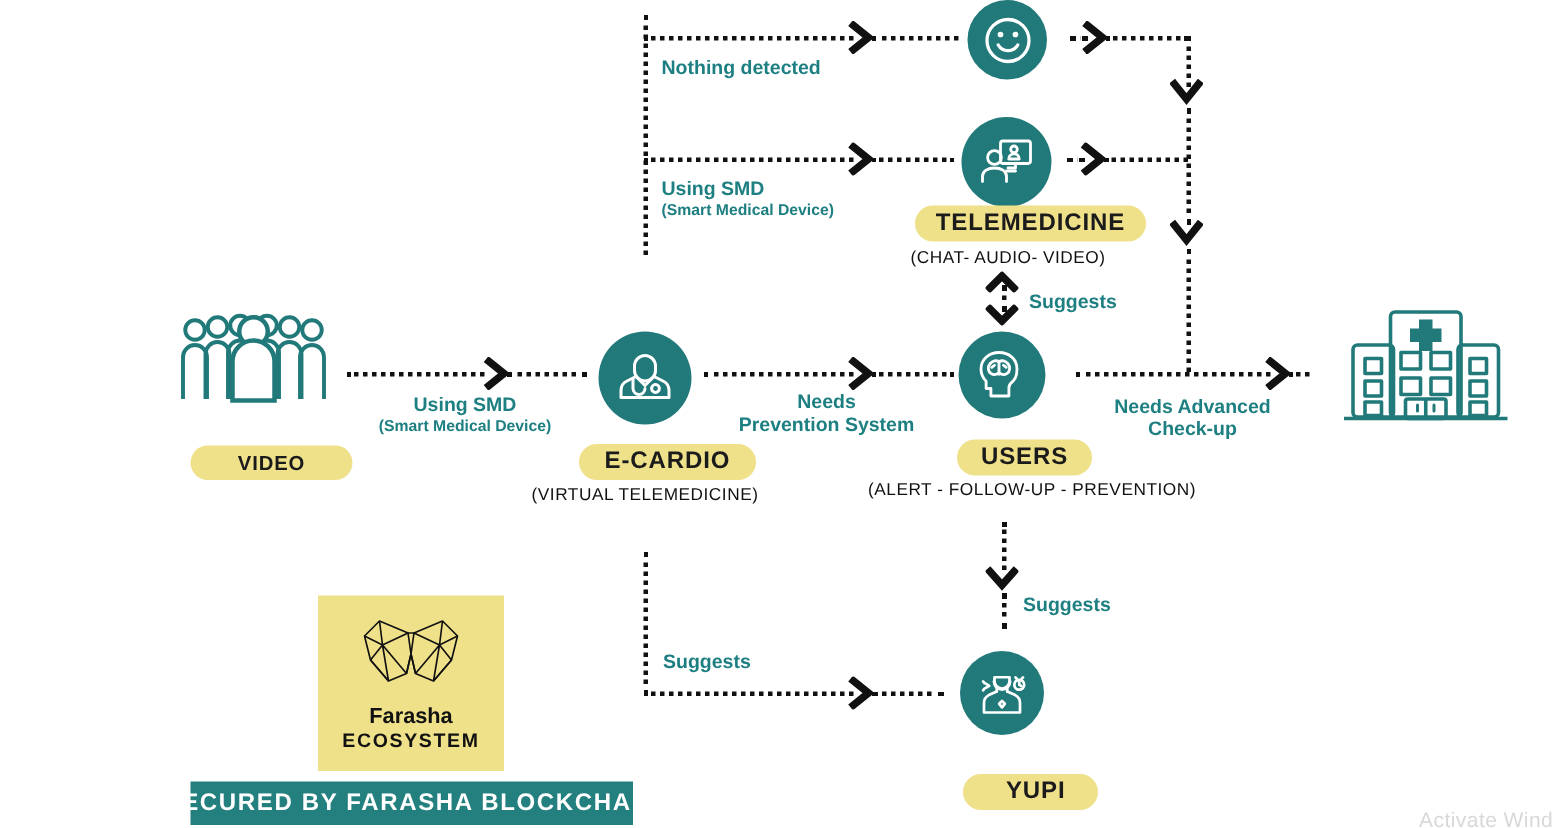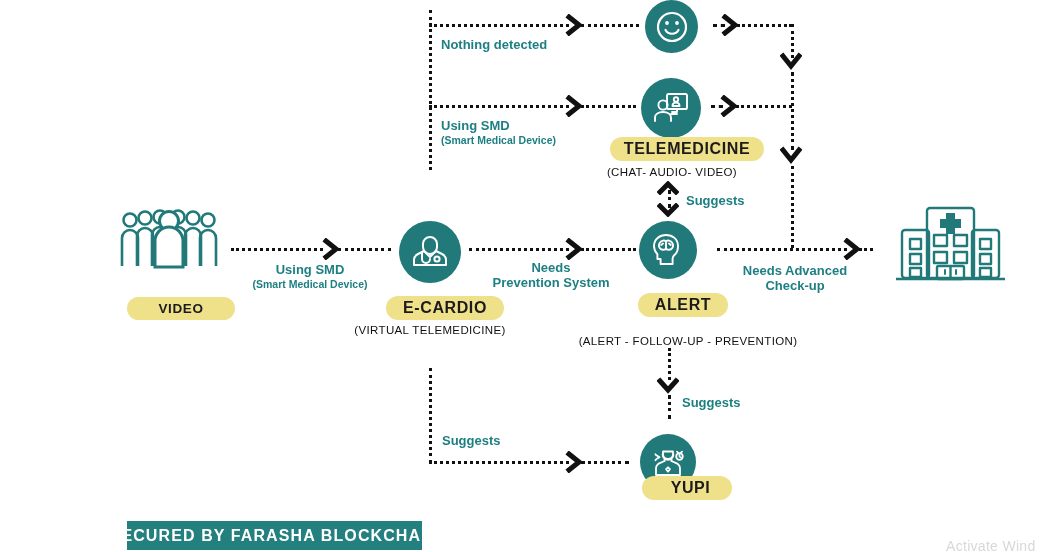--- a/index.html
+++ b/index.html
@@ -235,38 +235,38 @@
 
   <div class="circ" style="left:598px;top:221px;width:58px;height:58px;">
     <svg width="40" height="40" viewBox="0 0 40 40">
       <g fill="none" stroke="#fff" stroke-width="1.9" stroke-linecap="round" stroke-linejoin="round">
         <path d="M30 16c0-7-5.6-11-12-11S6 9.3 6 16c0 4 1.6 6.3 3.4 8.2V29h3.2v5h12v-5.5c0-2 1-3 2.6-4.2C29 22.6 30 19.6 30 16z"></path>
         <path d="M12 12.5c1.6-2 4.3-2.6 6-1.2 1.7-1.4 4.4-.8 6 1.2 1.8 2.2 1.3 5.3-.8 6.6-1.4.9-3.3.8-5.2-.4-1.9 1.2-3.8 1.3-5.2.4-2.1-1.3-2.6-4.4-.8-6.6z"></path>
         <path d="M18 11.3v8.2M15 13.5l-1.8 1.4M21 13.5l1.8 1.4"></path>
       </g>
     </svg>
   </div>
-  <div class="pill md" style="left:597px;top:293px;width:60px;">ALERT</div>
-  <div class="cap" style="left:627px;top:335px;transform:translateX(-50%);padding-left:40px;">(ALERT - FOLLOW-UP - PREVENTION)</div>
+  <div class="pill md" style="left:597px;top:293px;width:60px;">USERS</div>
+  <div class="cap" style="left:627px;top:321px;transform:translateX(-50%);padding-left:40px;">(ALERT - FOLLOW-UP - PREVENTION)</div>
 
   <div class="circ" style="left:599px;top:434px;width:56px;height:56px;">
     <svg width="40" height="40" viewBox="0 0 40 40">
       <g fill="none" stroke="#fff" stroke-width="1.8" stroke-linecap="round" stroke-linejoin="round">
         <path d="M15 9.5h10v2.5a5 5 0 0 1-10 0z"></path>
         <path d="M14.6 12.4a5.4 5.4 0 0 0 10.8 0"></path>
         <path d="M16.5 17.2V19M23.5 17.2V19"></path>
         <path d="M16.5 19l-5.3 2.4A6 6 0 0 0 8 27v6h24v-6a6 6 0 0 0-3.2-5.6L23.5 19"></path>
         <path d="M20 25.3l1.9 1.9-1.9 2.4-1.9-2.4z"></path>
         <circle cx="31.5" cy="14.5" r="3.3"></circle>
         <path d="M31.5 12.2v2.3l1.4.9M29.9 10.6l-.9-1M33.1 10.6l.9-1"></path>
         <path d="M9.2 13.8l2.3 1.4-2.3 1.4M7.4 12.3l.9 1.1M7.4 18.2l.9-1.1"></path>
       </g>
     </svg>
   </div>
-  <div class="pill md" style="left:601px;top:476px;width:53px;padding-left:22px;">YUPI</div>
+  <div class="pill md" style="left:601px;top:516px;width:53px;padding-left:22px;">YUPI</div>
 
   <div class="abs" style="left:852px;top:200px;">
     <svg width="115" height="90" viewBox="0 0 115 90">
       <g fill="none" stroke="#21797a" stroke-width="2.4" stroke-linejoin="round">
         <rect x="9" y="30" width="27" height="48" rx="3"></rect>
         <rect x="79" y="30" width="27" height="48" rx="3"></rect>
         <rect x="34" y="8" width="47" height="70" rx="3"></rect>
         <rect x="17" y="39" width="11" height="10"></rect>
         <rect x="17" y="54" width="11" height="10"></rect>
         <rect x="17" y="68" width="11" height="9"></rect>
@@ -281,18 +281,32 @@
         <path d="M57.5 66v13"></path>
         <path d="M3 79h109"></path>
       </g>
       <path d="M53 13h9v6h6v9h-6v6h-9v-6h-6v-9h6z" fill="#21797a"></path>
       <g stroke="#21797a" stroke-width="2" stroke-linecap="round">
         <path d="M52 70v4M63 70v4"></path>
       </g>
     </svg>
   </div>
 
+  <div id="farasha-card" style="left:171px;top:397px;width:124px;height:117px;">
+    <svg width="74" height="58" viewBox="0 0 74 58">
+      <g fill="none" stroke="#111" stroke-width="1.1" stroke-linejoin="round">
+        <path d="M35 12 L16 4 L6 14 L10 30 L22 44 L34 39 L37 26z"></path>
+        <path d="M16 4 L18 20 L10 30 M18 20 L34 39 M18 20 L35 12 M22 44 L18 20 M6 14 L18 20"></path>
+        <path d="M39 12 L58 4 L68 14 L64 30 L52 44 L40 39 L37 26z"></path>
+        <path d="M58 4 L56 20 L64 30 M56 20 L40 39 M56 20 L39 12 M52 44 L56 20 M68 14 L56 20"></path>
+        <path d="M37 26 L34 39 M37 26 L40 39 M35 12 L39 12"></path>
+        <path d="M10 30 L22 44 M64 30 L52 44"></path>
+      </g>
+    </svg>
+    <div id="farasha-name">Farasha</div>
+    <div id="farasha-sub">ECOSYSTEM</div>
+  </div>
 
   <div id="blockchain-bar" style="left:86px;top:521px;width:295px;height:29px;">SECURED BY FARASHA BLOCKCHAIN</div>
 
   <div id="win-watermark" style="left:905px;top:538px;">Activate Wind</div>
 
 </div>
 
 </body></html>

